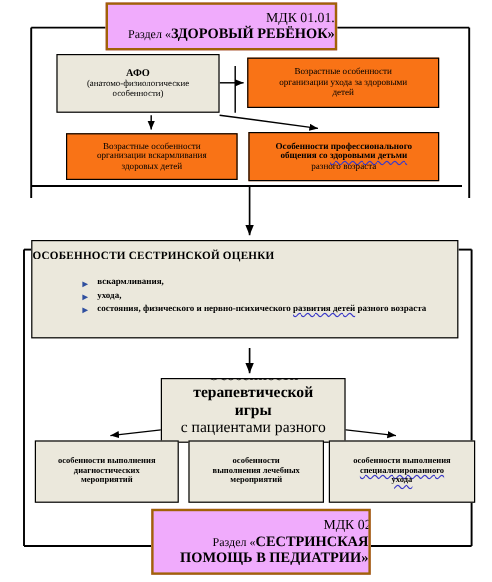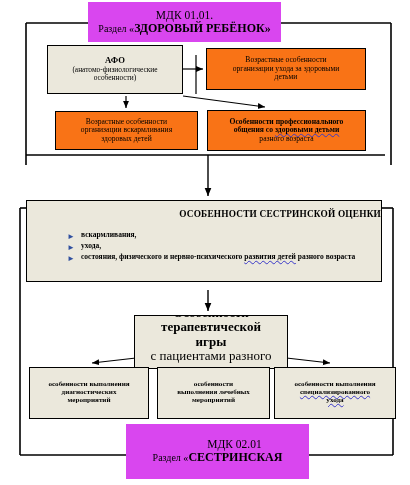--- a/index.html
+++ b/index.html
@@ -39,21 +39,21 @@
     flex-direction: column;
     justify-content: center;
     align-items: center;
   }
   .box .ln {
     display: block;
     width: 100%;
   }
   .beige { background: #ebe8dc; }
   .white { background: #f97316; }
-  .gray  { background: #d946ef; border: 2px solid #d946ef; }
+  .gray  { background: #f0abfc; border: 2px solid #a16207; text-align: right; }
 
   
   #mdk-top {
     left: 88px; top: 2px; width: 193px; height: 40px;
     font-size: 11px;
   }
   #mdk-top .l1 { font-weight: normal; font-size: 11.5px; }
   #mdk-top .l2 { font-size: 10px; }
   #mdk-top .l2 b { font-size: 12px; font-weight: bold; }
 
@@ -92,21 +92,21 @@
   #box-comm .t3 { font-weight: normal; }
 
   
   #box-assess {
     left: 26px; top: 200px; width: 356px; height: 82px;
     display: block;
     text-align: left;
     padding: 0;
   }
   #box-assess .title {
-    text-align: right;
+    text-align: left;
     font-weight: bold;
     font-size: 9.3px;
     margin-top: 8px;
     letter-spacing: 0.2px;
   }
   #box-assess ul {
     list-style: none;
     margin: 11px 0 0 0;
     padding: 0 8px 0 40px;
   }
@@ -198,21 +198,21 @@
 
   <div class="box beige" id="box-afo">
     <span class="ln t1">АФО</span>
     <span class="ln t2">(анатомо-физиологические</span>
     <span class="ln t3">особенности)</span>
   </div>
 
   <div class="box white" id="box-care">
     <span class="ln">Возрастные особенности</span>
     <span class="ln">организации ухода за здоровыми</span>
-    <span class="ln">детьми</span>
+    <span class="ln">детей</span>
   </div>
 
   <div class="box white" id="box-feed">
     <span class="ln">Возрастные особенности</span>
     <span class="ln">организации вскармливания</span>
     <span class="ln">здоровых детей</span>
   </div>
 
   <div class="box white" id="box-comm">
     <span class="ln t1">Особенности профессионального</span>
@@ -258,15 +258,16 @@
 
   <div class="box beige leaf" id="leaf-spec">
     <span class="ln">особенности выполнения</span>
     <span class="ln wavy-blue">специализированного</span>
     <span class="ln wavy-blue">ухода</span>
   </div>
 
   <div class="box gray" id="mdk-bottom">
     <span class="ln l1">МДК 02.01</span>
     <span class="ln l2"><span>Раздел «</span><b>СЕСТРИНСКАЯ</b></span>
+    <span class="ln l3"><b>ПОМОЩЬ В ПЕДИАТРИИ»</b></span>
   </div>
 
 </div>
 
 </body></html>

